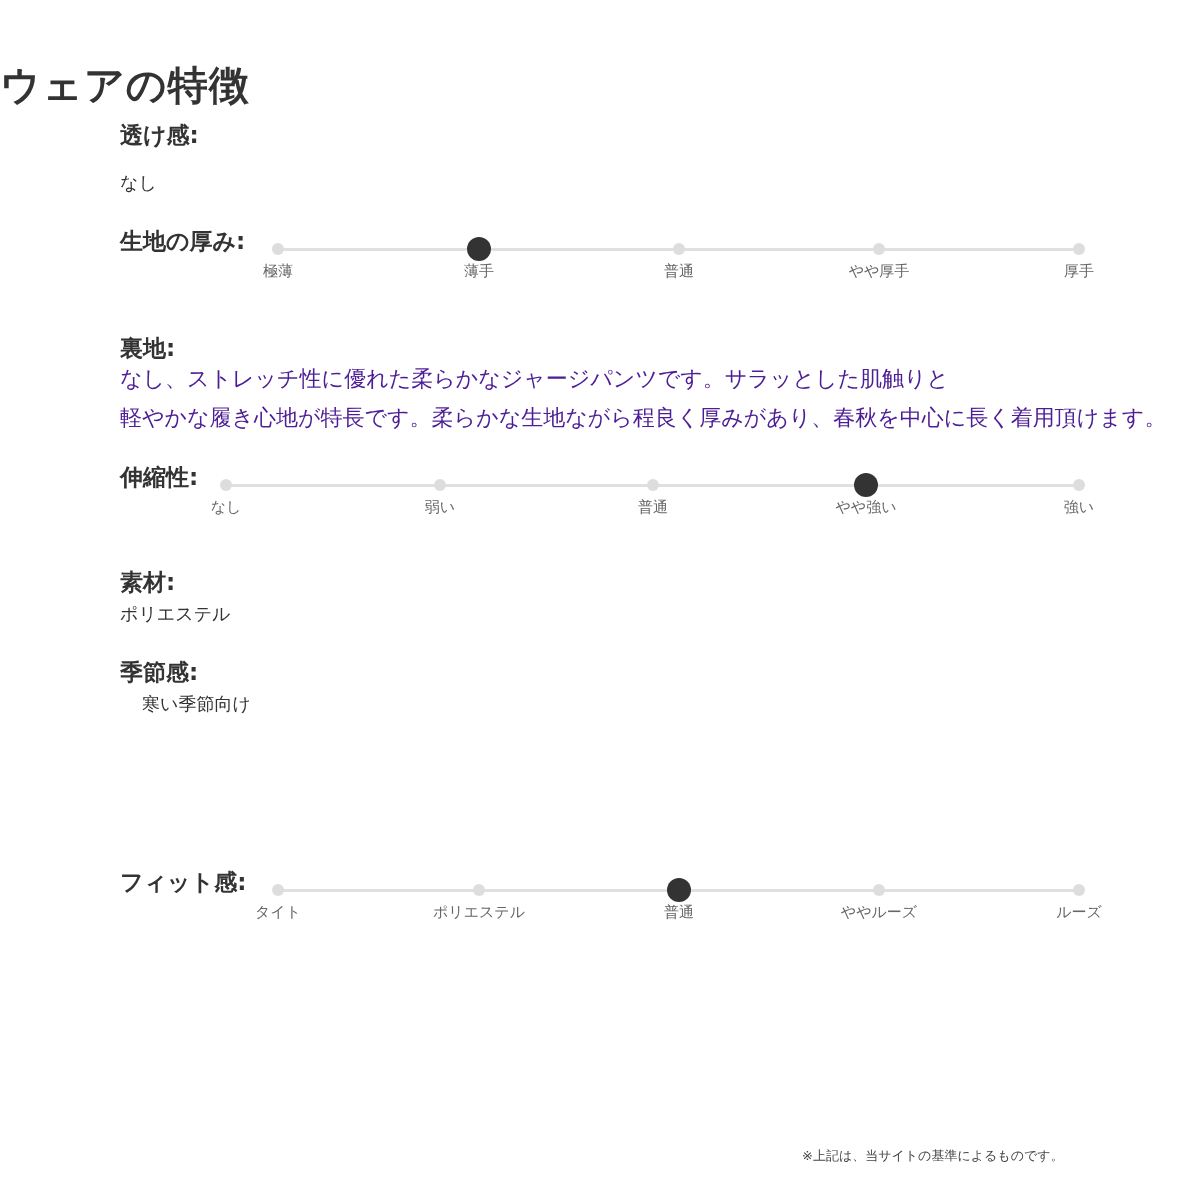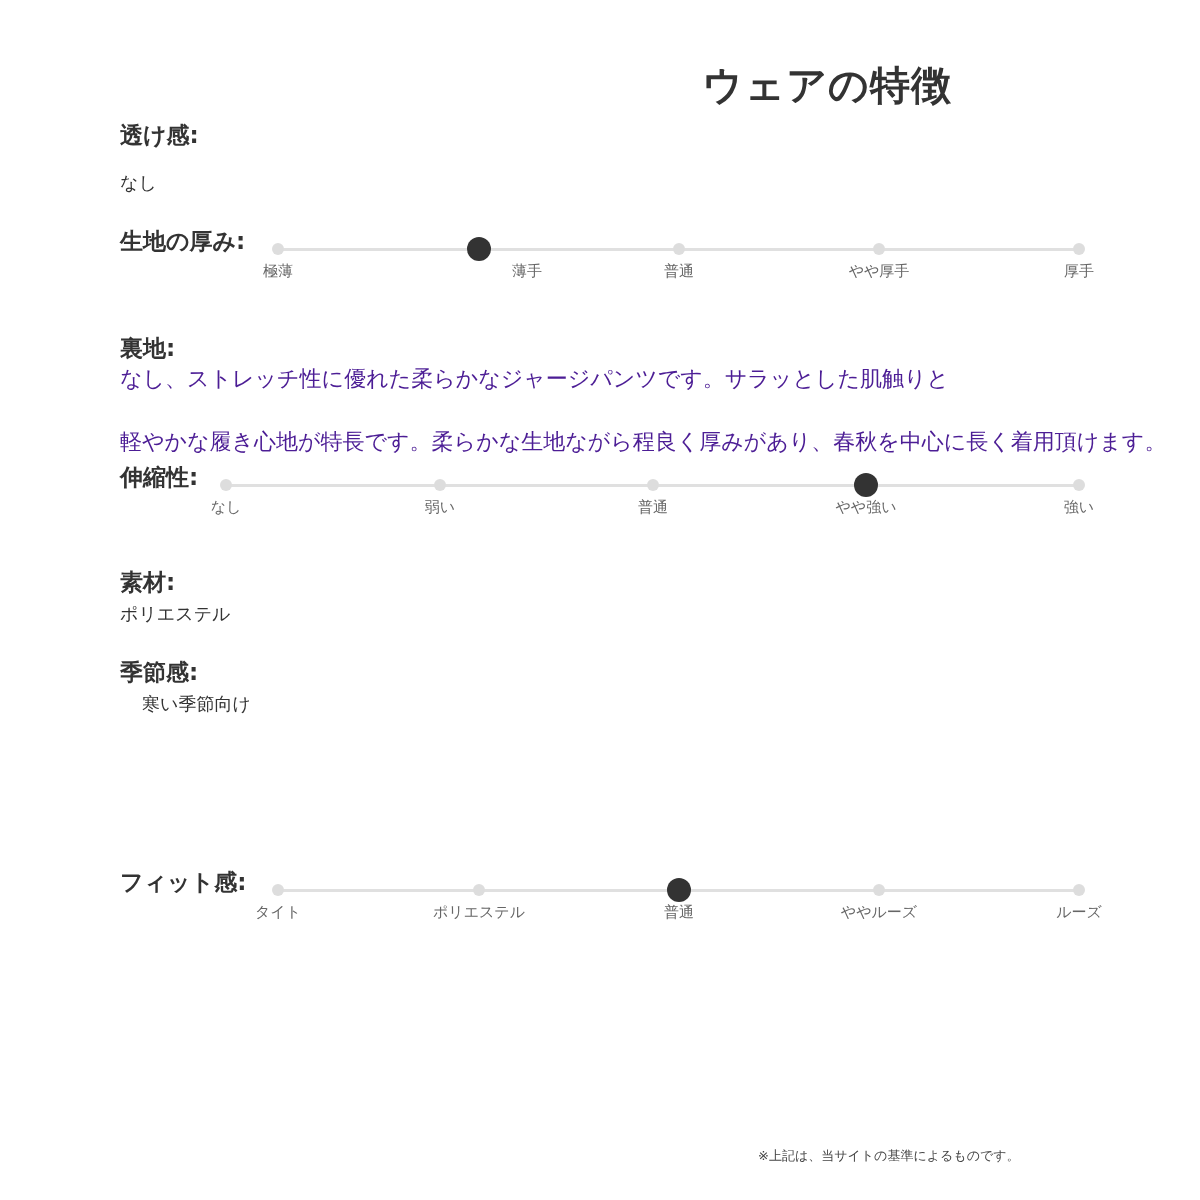--- a/index.html
+++ b/index.html
@@ -3,21 +3,21 @@
 <meta charset="utf-8">
 <style>
   html, body { margin: 0; padding: 0; }
   body {
     width: 1200px; height: 1200px; background: #ffffff;
     font-family: "DejaVu Sans", "Liberation Sans", sans-serif;
     color: #333333; position: relative; overflow: hidden;
   }
   .title {
     position: absolute; top: 58px; left: 0; width: 952px;
-    text-align: right; font-size: 40px; font-weight: bold; color: #333;
+    text-align: left; font-size: 40px; font-weight: bold; color: #333;
     letter-spacing: 1px;
   }
   .label {
     position: absolute; left: 120px; font-size: 23px; font-weight: bold; color: #333;
     white-space: nowrap;
   }
   .value {
     position: absolute; left: 120px; font-size: 18px; color: #333; white-space: nowrap;
   }
   .desc {
@@ -31,50 +31,50 @@
   .dot {
     position: absolute; width: 12px; height: 12px; border-radius: 50%;
     background: #dddddd; transform: translate(-50%, -50%); top: 0;
   }
   .dot.active { width: 24px; height: 24px; background: #333333; }
   .tick-label {
     position: absolute; top: 13px; font-size: 15px; color: #666;
     transform: translateX(-50%); white-space: nowrap;
   }
   .footnote {
-    position: absolute; top: 1147px; left: 758px; font-size: 13px; color: #444;
+    position: absolute; top: 1147px; left: 802px; font-size: 13px; color: #444;
     white-space: nowrap;
   }
 </style>
 </head>
 <body>
 
 <div class="title">ウェアの特徴</div>
 
 <div class="label" style="top:120px;">透け感:</div>
 <div class="value" style="top:171px;">なし</div>
 
 <div class="label" style="top:226px;text-align:center;">生地の厚み:</div>
 <div class="slider" style="top:249px;text-align:right;">
   <div class="track" style="left:278px; width:801px;"></div>
   <div class="dot" style="left:278px;"></div>
   <div class="dot active" style="left:479px;"></div>
   <div class="dot" style="left:679px;"></div>
   <div class="dot" style="left:879px;"></div>
   <div class="dot" style="left:1079px;"></div>
   <div class="tick-label" style="left:278px;">極薄</div>
-  <div class="tick-label" style="left:479px;margin-left:48px;">薄手</div>
+  <div class="tick-label" style="left:479px;">薄手</div>
   <div class="tick-label" style="left:679px;">普通</div>
   <div class="tick-label" style="left:879px;">やや厚手</div>
   <div class="tick-label" style="left:1079px;">厚手</div>
 </div>
 
 <div class="label" style="top:333px;">裏地:</div>
 <div class="desc" style="top:361px;">なし、ストレッチ性に優れた柔らかなジャージパンツです。サラッとした肌触りと</div>
-<div class="desc" style="top:400px;margin-top:24px;">軽やかな履き心地が特長です。柔らかな生地ながら程良く厚みがあり、春秋を中心に長く着用頂けます。</div>
+<div class="desc" style="top:400px;">軽やかな履き心地が特長です。柔らかな生地ながら程良く厚みがあり、春秋を中心に長く着用頂けます。</div>
 
 <div class="label" style="top:462px;">伸縮性:</div>
 <div class="slider" style="top:485px;">
   <div class="track" style="left:226px; width:853px;"></div>
   <div class="dot" style="left:226px;"></div>
   <div class="dot" style="left:440px;"></div>
   <div class="dot" style="left:653px;"></div>
   <div class="dot active" style="left:866px;"></div>
   <div class="dot" style="left:1079px;"></div>
   <div class="tick-label" style="left:226px;">なし</div>

